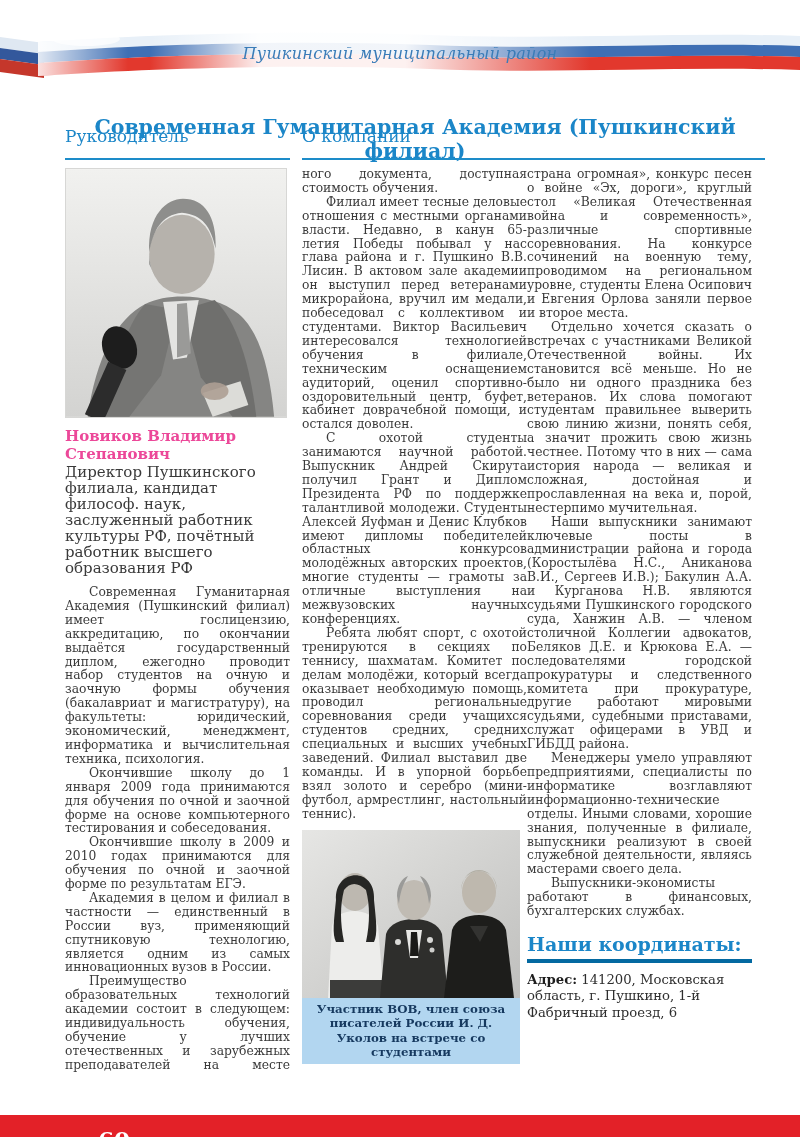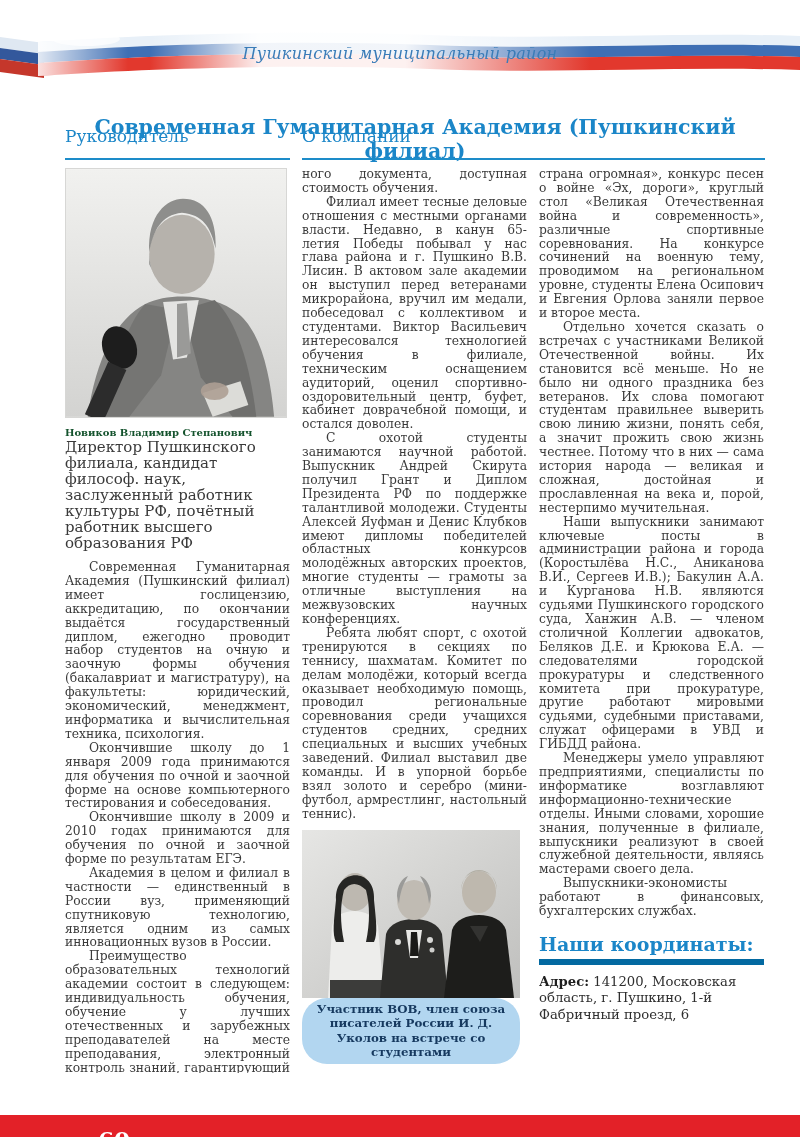--- a/index.html
+++ b/index.html
@@ -22,54 +22,53 @@
     font-size:20.5px; font-weight:bold; color:#1b86c8;margin-top:30px;
   }
 
   
   .content {
     position:absolute; top:126px; left:65px; width:700px; height:947px;
     display:flex; gap:12px; overflow:hidden;
   }
   .col-left { width:225px; flex:0 0 225px; }
   .about-wrap { flex:1; min-width:0; }
-  .two-cols { display:flex; gap:12px; }
+  .two-cols { display:flex; }
   .col-mid, .col-r { width:225px; flex:0 0 225px; }
 
   .section-head {
     font-size:17px; font-weight:normal; color:#1b86c8;
     border-bottom:2px solid #1d8cc9; padding-bottom:12px; margin-bottom:8px;
   }
 
   .p {
     margin:0; font-size:12.3px; line-height:13.9px; text-align:justify;
     text-indent:24px; color:#3a3a3a;
   }
   .p.noind { text-indent:0; }
 
   
   .director-photo { width:222px; height:250px; display:block; margin:2px 0 9px 0;
     border:1px solid #d7d7d5; box-sizing:border-box; }
-  .director-name { font-size:10px; font-weight:bold; color:#14532d; margin:0 0 1px 0; }
+  .director-name { font-size:15px; font-weight:bold; color:#ec4899; margin:0 0 1px 0; }
   .director-role { font-size:15px; line-height:16px; color:#3a3a3a; margin:0 0 10px 0; }
 
   
   .group-fig { margin:8px 0 10px 0; }
   .group-photo { width:218px; height:168px; display:block; }
   .photo-caption {
     width:218px; box-sizing:border-box; background:#b2d6f0; color:#16395f;
     font-size:11.8px; font-weight:bold; text-align:center; line-height:14.5px;
     padding:4px 6px;
-    border-radius:25px;
   }
 
   
   .contacts-head {
     font-size:19px; font-weight:bold; color:#1b86c8;
-    border-bottom:6px solid #0369a1; padding-bottom:4px; margin:14px 0 9px 0;
+    border-bottom:4px solid #0369a1; padding-bottom:4px; margin:14px 0 9px 0;
   }
   .contact-line { margin:0; font-size:13.2px; line-height:16.5px; color:#2e2e2e; text-align:left; }
   .contact-label { font-weight:bold; color:#1f1f1f; }
 
   
   .footer-bar { position:absolute; left:0; top:1073px; width:800px; height:64px; background:#e32128; z-index:6;margin-top:42px; }
   .page-number { color:#ffffff; font-size:23px; font-weight:bold; padding:11px 0 0 98px; }
 </style>
 </head>
 <body>

